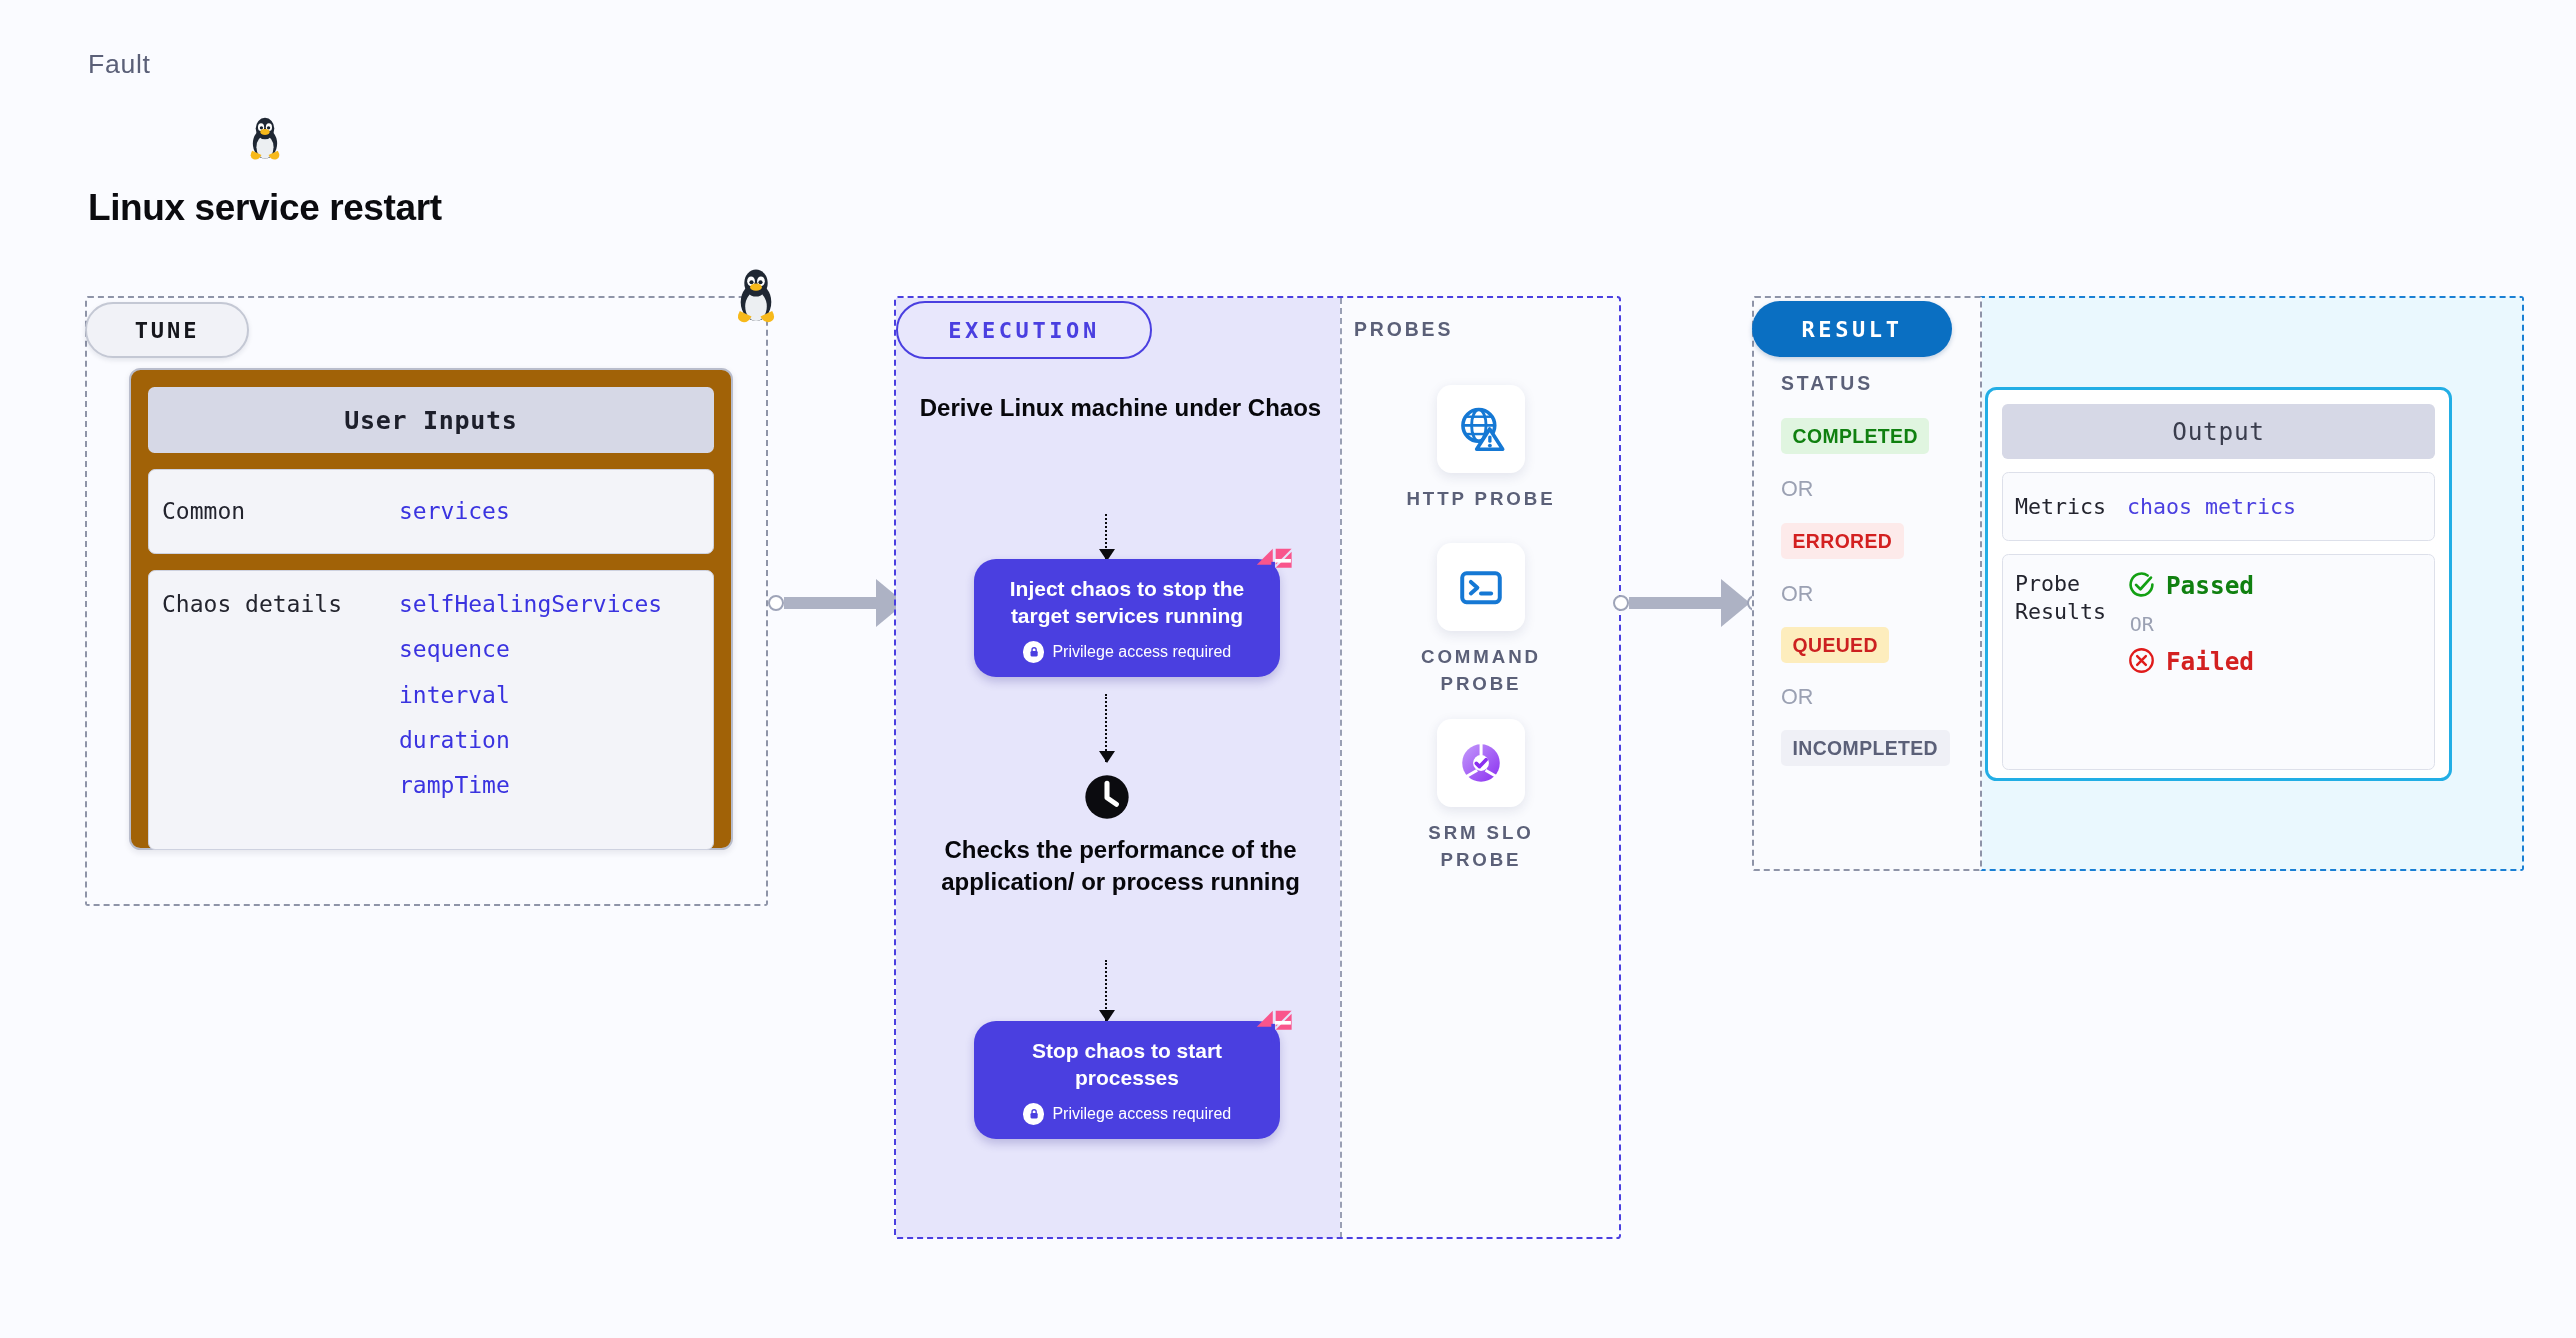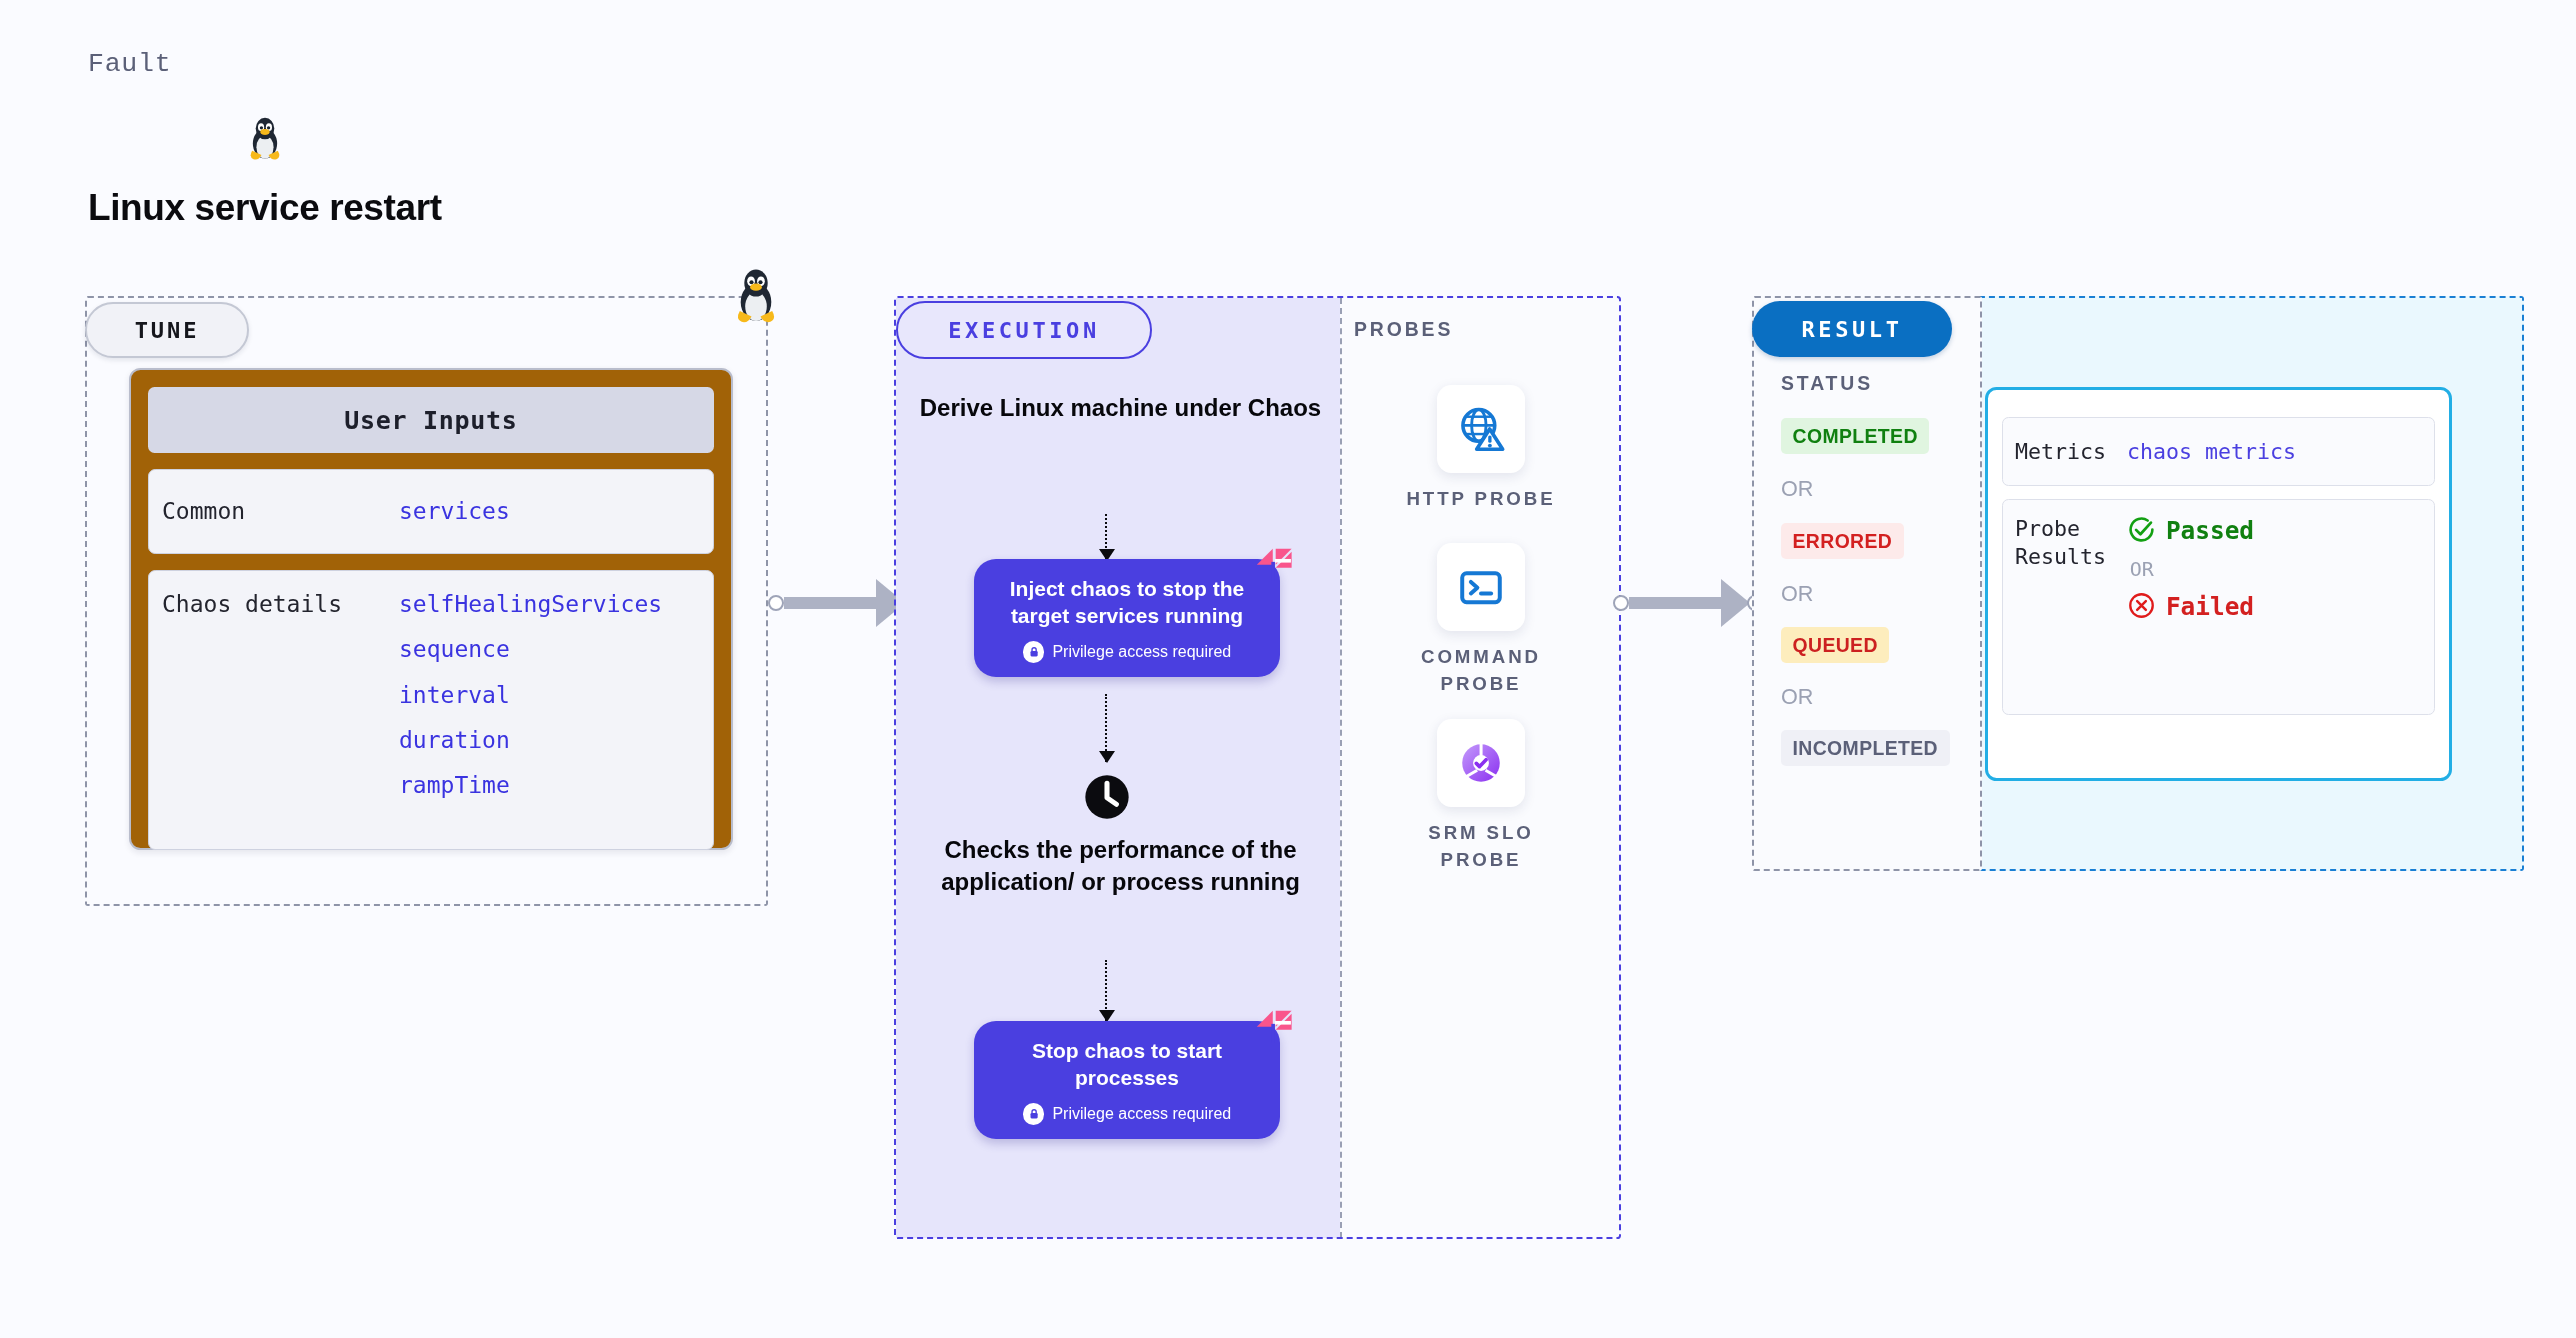--- a/index.html
+++ b/index.html
@@ -7,21 +7,21 @@
   body {
     background: #fafbff;
     font-family: "Liberation Sans", sans-serif;
     position: relative;
     overflow: hidden;
   }
 
   
   #header-fault-label {
     position: absolute; left: 88px; top: 49px;
-    font-family: Liberation Mono, monospace;
+    font-family: Liberation Sans, sans-serif;
     font-size: 26.6px; color: #5b6078; letter-spacing: 0.7px;
   }
   #header-title-row {
     position: absolute; left: 88px; top: 115px;
     display: flex; align-items: center; gap: 20px; flex-direction: column;
   }
   #header-title-text {
     font-size: 37px; font-weight: 700; color: #0b0b0f;
     letter-spacing: -0.4px;
   }
@@ -422,20 +422,21 @@
 
 <div class="status-pill" style="top:418px; background:#e0f5e0; color:#108010;">COMPLETED</div>
 <div class="or-text" style="top:476px;">OR</div>
 <div class="status-pill" style="top:523px; background:#fdeaea; color:#d32020;">ERRORED</div>
 <div class="or-text" style="top:581px;">OR</div>
 <div class="status-pill" style="top:627px; background:#fdedbd; color:#cc2020;">QUEUED</div>
 <div class="or-text" style="top:684px;">OR</div>
 <div class="status-pill" style="top:730px; background:#eff0f6; color:#5b6078;">INCOMPLETED</div>
 
 <div id="output-card">
+  <div id="output-header">Output</div>
 
   <div id="out-row-metrics" class="out-row">
     <div class="out-row-label">Metrics</div>
     <div id="metrics-value">chaos metrics</div>
   </div>
 
   <div id="out-row-probe" class="out-row">
     <div class="out-row-label">Probe Results</div>
     <div>
       <div class="probe-res-line">

